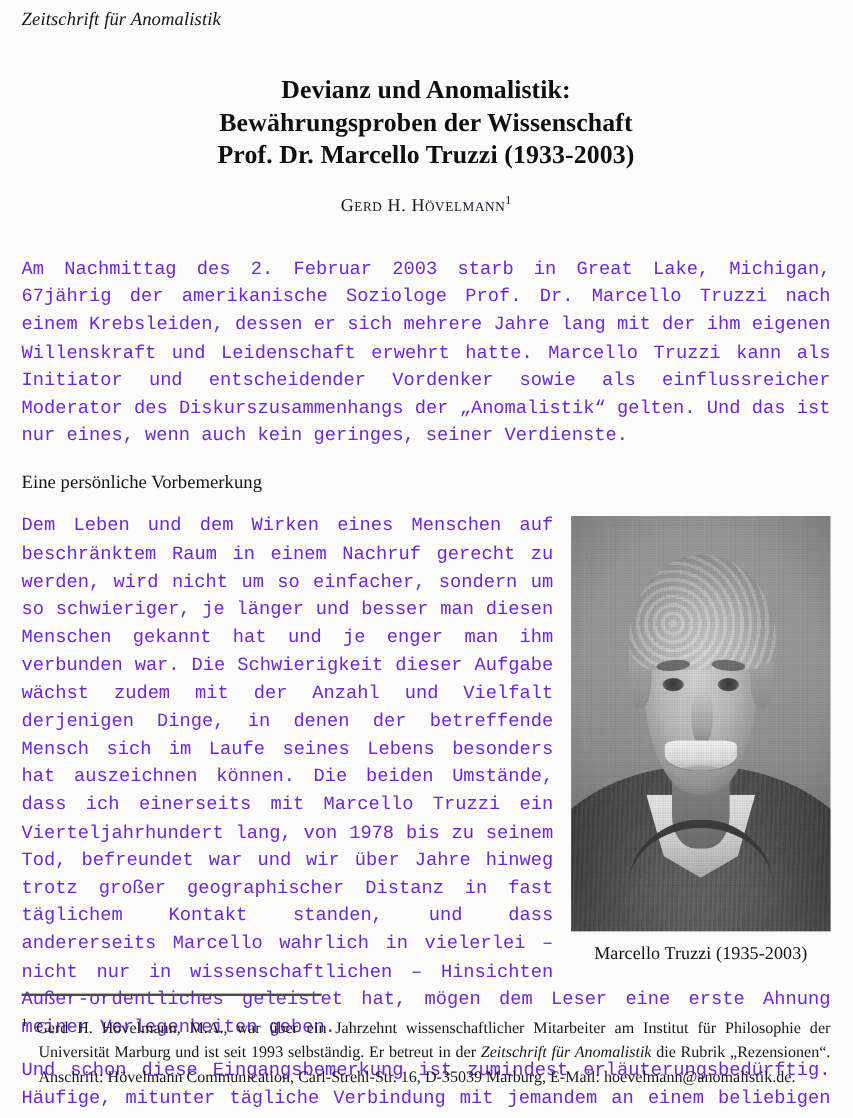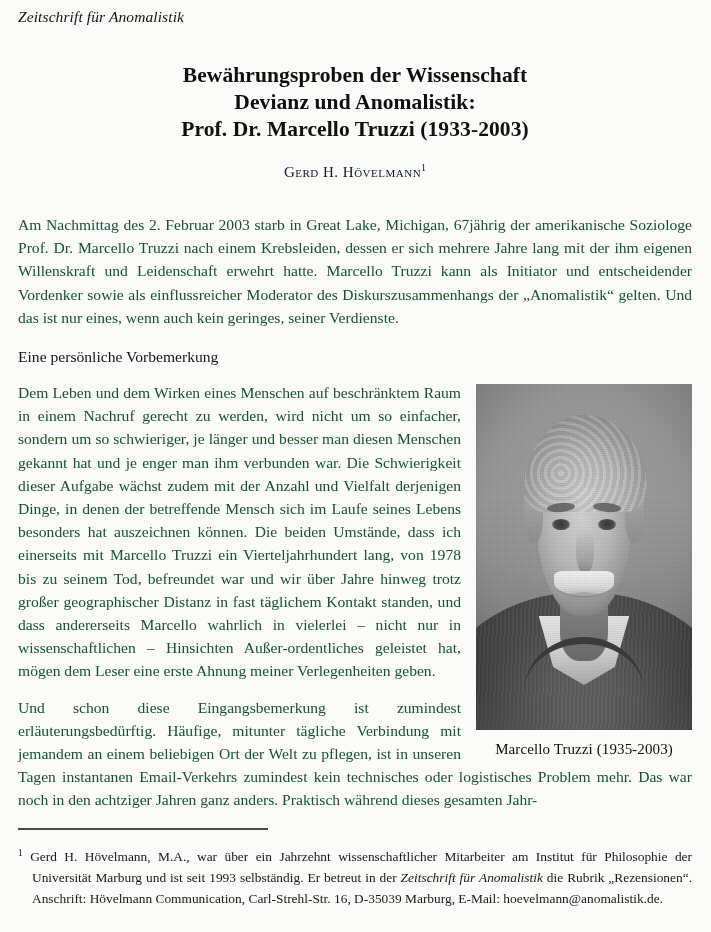--- a/index.html
+++ b/index.html
@@ -81,21 +81,22 @@
     left: 18px;
     width: 674px;
   }
   p.body-par {
     margin: 0;
     font-size: 15.6px;
     line-height: 23.2px;
     text-align: justify;
     text-justify: inter-word;
     hyphens: manual;
-    color: #14532d;
+    color: #6d28d9;
+    font-family: Liberation Mono, monospace;
   }
   .section-head {
     margin: 17px 0 14px 0;
     font-size: 15.6px;
     line-height: 21px;
     color: #151515;
   }
 
   
   .figure {
@@ -312,22 +313,22 @@
 </head>
 <body>
 
 <div class="page">
 
   <div class="running-head">
     <span class="journal-title">Zeitschrift für Anomalistik</span>
   </div>
 
   <div class="title-block">
+    <div class="doc-title-line">Devianz und Anomalistik:</div>
     <div class="doc-title-line">Bewährungsproben der Wissenschaft</div>
-    <div class="doc-title-line">Devianz und Anomalistik:</div>
     <div class="doc-title-line">Prof. Dr. Marcello Truzzi (1933-2003)</div>
     <div class="byline">
       <span>Gerd H. Hövelmann</span><span class="fn-ref">1</span>
     </div>
   </div>
 
   <div class="body-area">
 
     <p class="body-par">Am Nachmittag des 2. Februar 2003 starb in Great Lake, Michigan, 67jährig der amerikanische Soziologe Prof. Dr. Marcello Truzzi nach einem Krebsleiden, dessen er sich mehrere Jahre lang mit der ihm eigenen Willenskraft und Leidenschaft erwehrt hatte. Marcello Truzzi kann als Initiator und entscheidender Vordenker sowie als einflussreicher Moderator des Diskurszusammenhangs der „Anomalistik“ gelten. Und das ist nur eines, wenn auch kein geringes, seiner Verdienste.</p>
 

